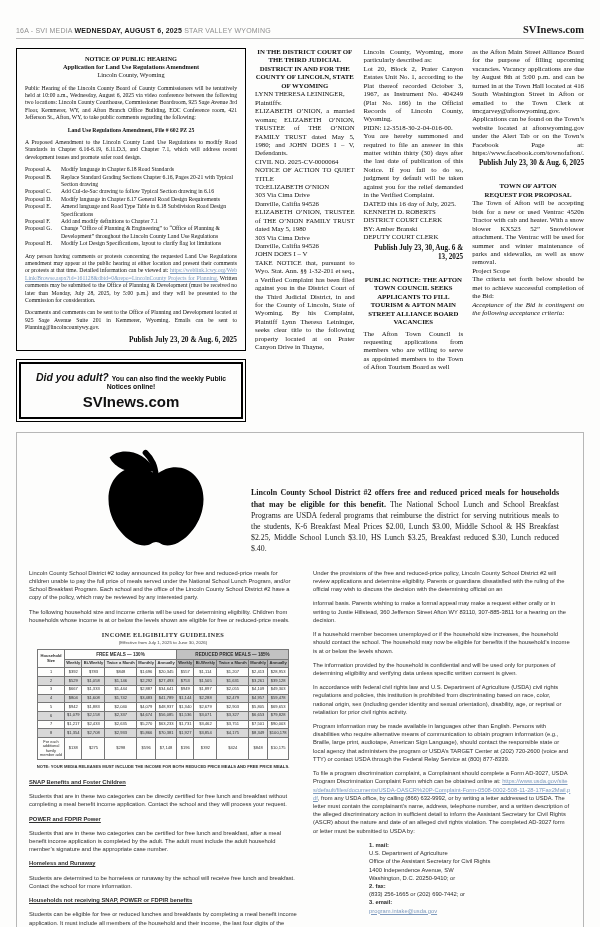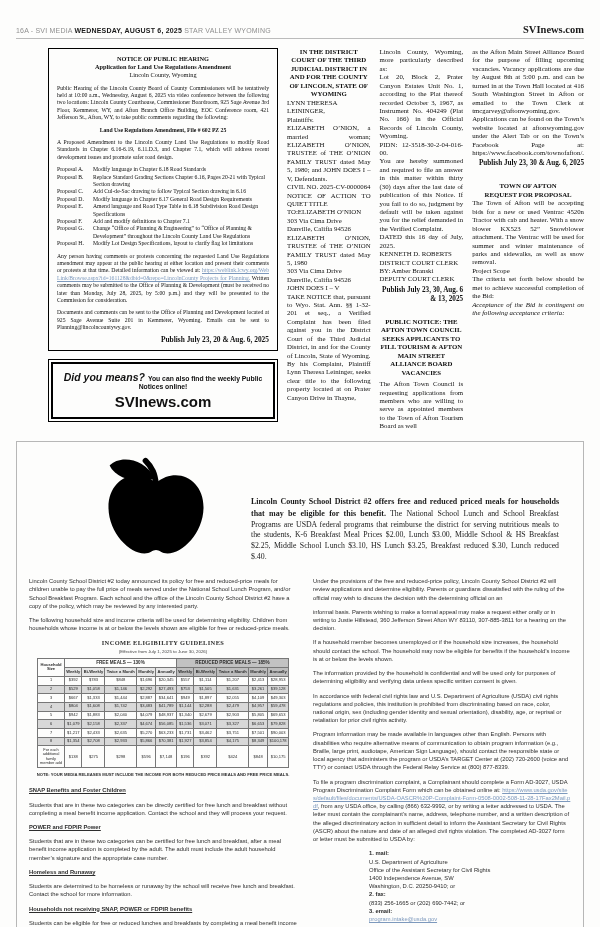--- a/index.html
+++ b/index.html
@@ -7,21 +7,21 @@
        font-family:"Liberation Serif",serif;position:relative;overflow:hidden;}
   .page{padding:0 16px;}
   
   .masthead{margin-top:24px;display:flex;justify-content:space-between;align-items:baseline;
             border-bottom:1px solid #bbb;padding-bottom:3px;}
   .mast-left{font-family:"Liberation Sans",sans-serif;font-size:7px;color:#8f8f8f;letter-spacing:.2px;}
   .mast-left b{color:#1a1a1a;}
   .mast-site{font-family:"Liberation Serif",serif;font-weight:bold;font-size:10.5px;color:#1a1a1a;}
   
   .top-section{display:flex;gap:9px;margin-top:9px;}
-  .col1{width:230px;flex:none;margin-left:32px;}
+  .col1{width:230px;flex:none;}
   .newscol{flex:1;font-size:6.8px;line-height:1.24;text-align:justify;}
   .newscol p{margin:0;}
   .nc-title{font-weight:bold;text-align:center;line-height:1.25;}
   .nc-line{text-align:left;}
   .publish{font-weight:bold;text-align:right;margin-top:2px;font-size:7.2px;line-height:1.25;}
   .gap8{margin-top:9px;}
   .italic{font-style:italic;}
   
   .hearing-box{border:1px solid #000;padding:6px 8px;font-size:5.7px;line-height:1.3;text-align:justify;}
   .hb-title{font-weight:bold;text-align:center;font-size:6.3px;line-height:1.3;}
@@ -130,21 +130,21 @@
             <span class="prop-text">Modify Lot Design Specifications, layout to clarify flag lot limitations</span>
           </div>
           </div>
         <p><span>Any person having comments or protests concerning the requested Land Use Regulations amendment may appear at the public hearing at either location and present their comments or protests at that time.  Detailed information can be viewed at: </span><span class="link">https://weblink.lcwy.org/WebLink/Browse.aspx?id=161128&amp;dbid=0&amp;repo=LincolnCounty Projects for Planning.</span><span> Written comments may be submitted to the Office of Planning &amp; Development (must be received no later than Monday, July 28, 2025, by 5:00 p.m.) and they will be presented to the Commission for consideration.</span></p>
         <p style="margin-bottom:2px;">Documents and comments can be sent to the Office of Planning and Development located at 925 Sage Avenue Suite 201 in Kemmerer, Wyoming. Emails can be sent to Planning@lincolncountywy.gov.</p>
         <div class="hb-publish">Publish July 23, 20 &amp; Aug. 6, 2025</div>
       </div>
 
       <div class="dyk-outer">
         <div class="dyk-inner">
-          <div class="dyk-line"><span class="dyk-lead">Did you means?</span><span>You can also find the weekly Public Notices online!</span></div>
+          <div class="dyk-line"><span class="dyk-lead">Did you adult?</span><span>You can also find the weekly Public Notices online!</span></div>
           <div class="dyk-site">SVInews.com</div>
         </div>
       </div>
     </div>
 
     <div class="newscol">
       <p class="nc-title">IN THE DISTRICT COURT OF THE THIRD JUDICIAL DISTRICT IN AND FOR THE COUNTY OF LINCOLN, STATE OF WYOMING</p>
       <p class="nc-line">LYNN THERESA LEININGER,</p>
       <p class="nc-line">Plaintiffv.</p>
       <p>ELIZABETH O’NION, a married woman; ELIZABETH O’NION, TRUSTEE of THE O’NION FAMILY TRUST dated May 5, 1980; and JOHN DOES I – V, Defendants.</p>

